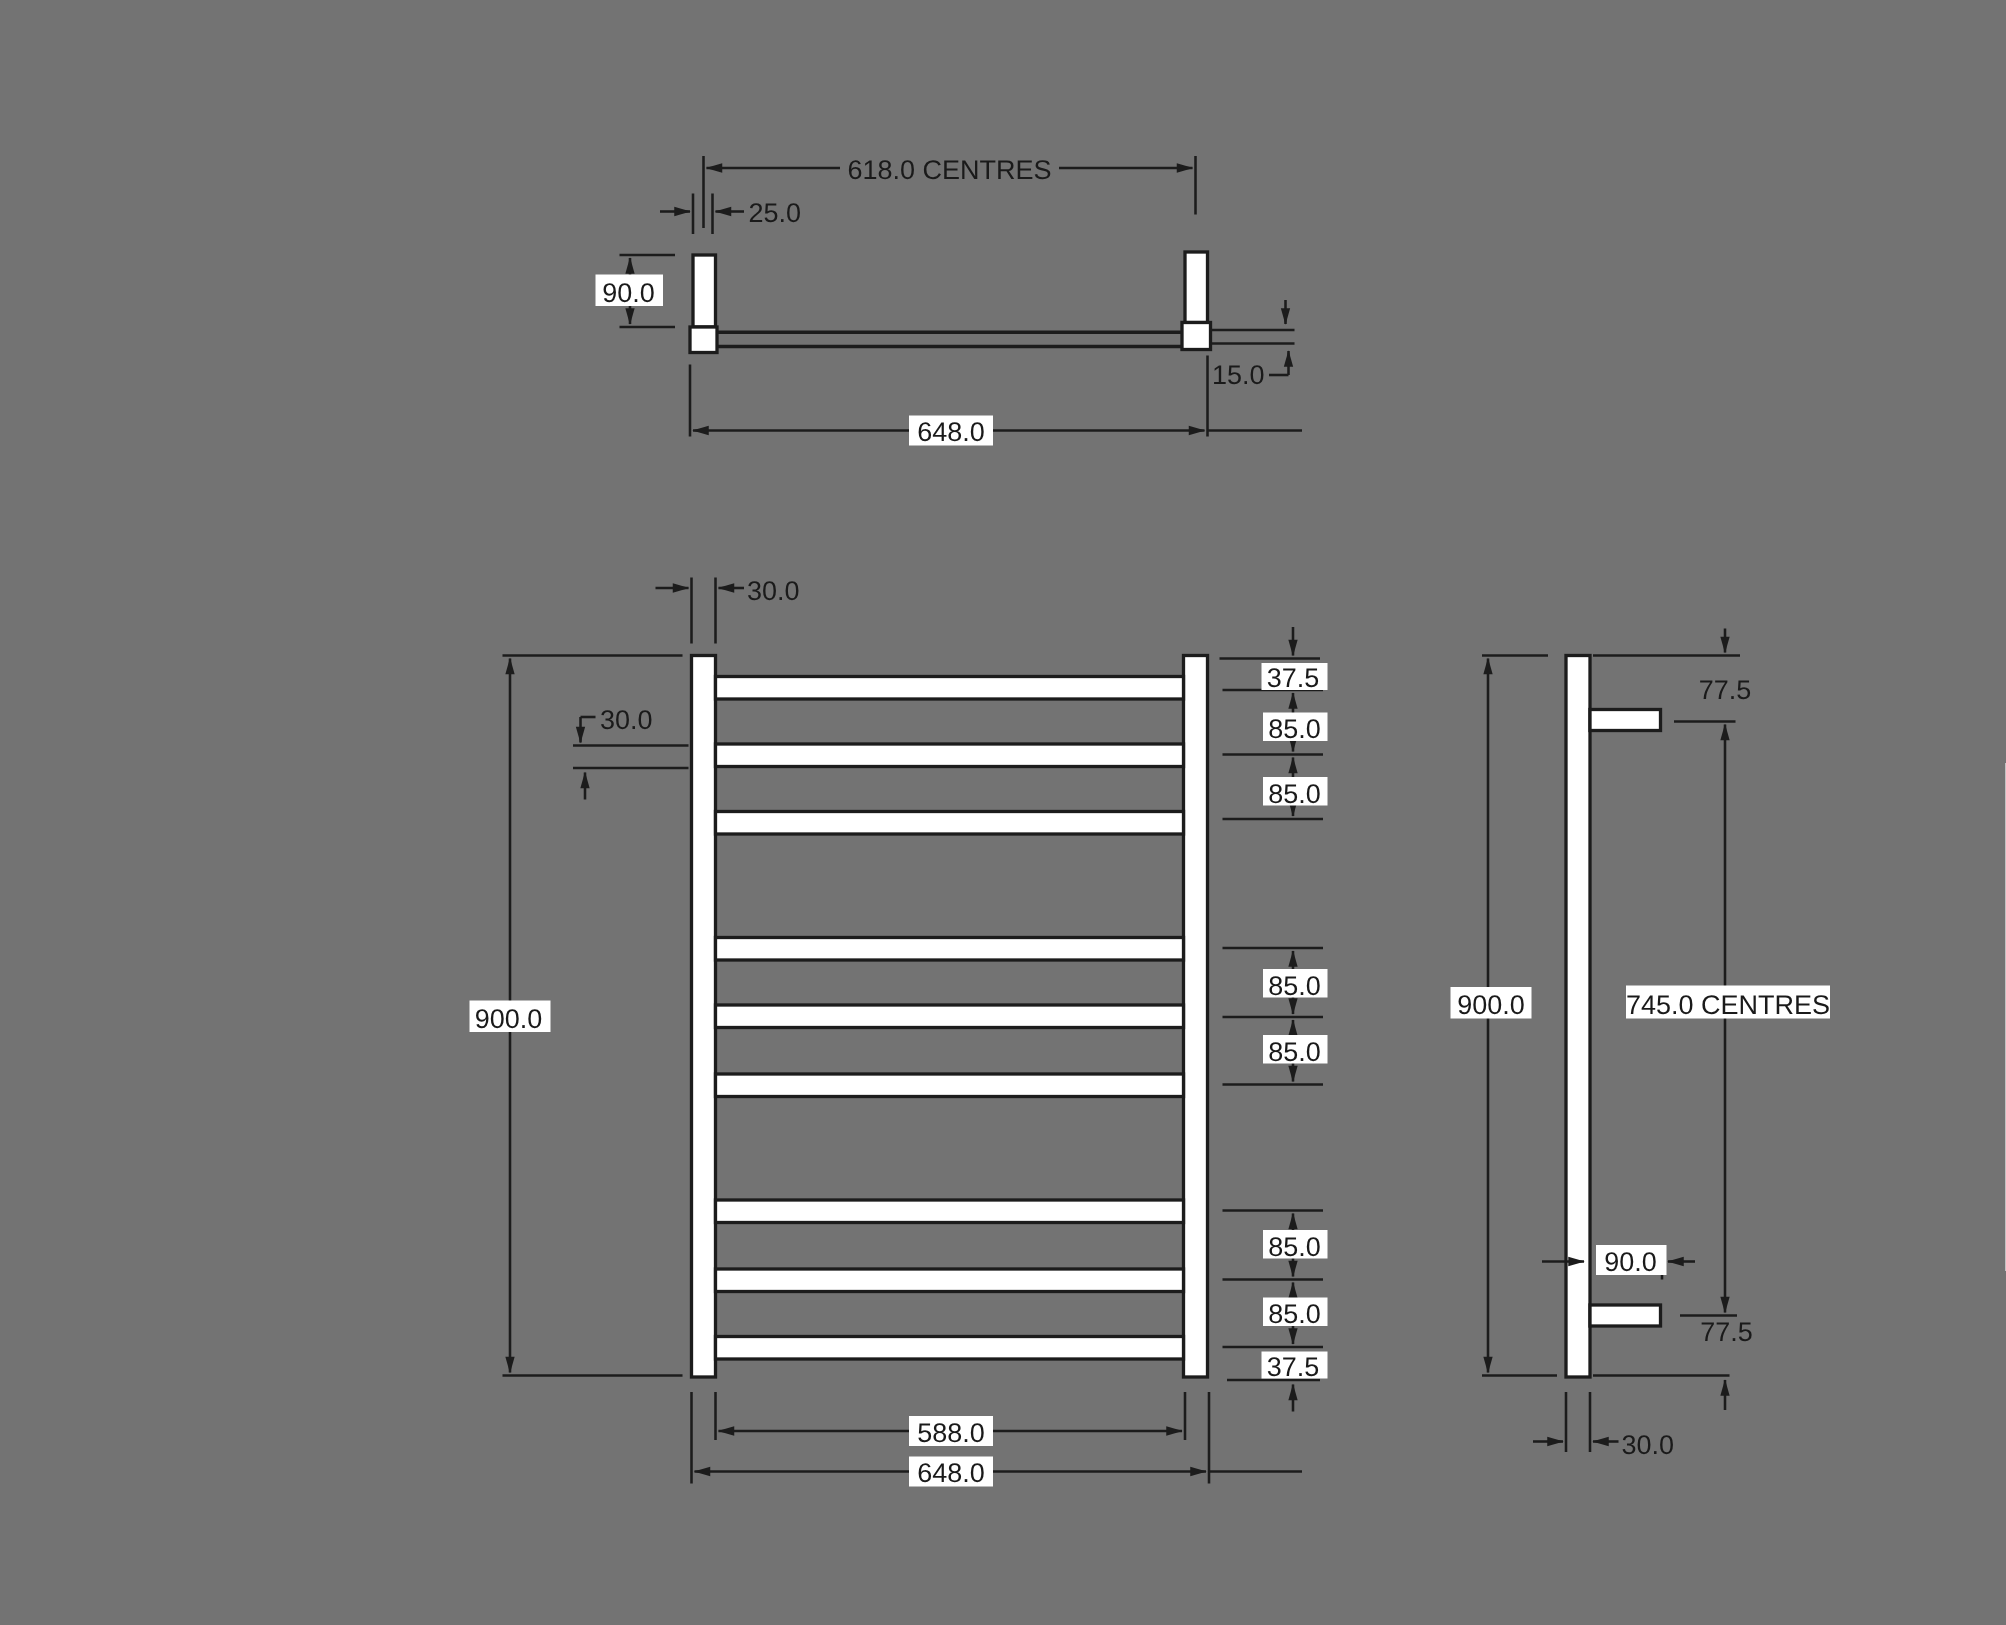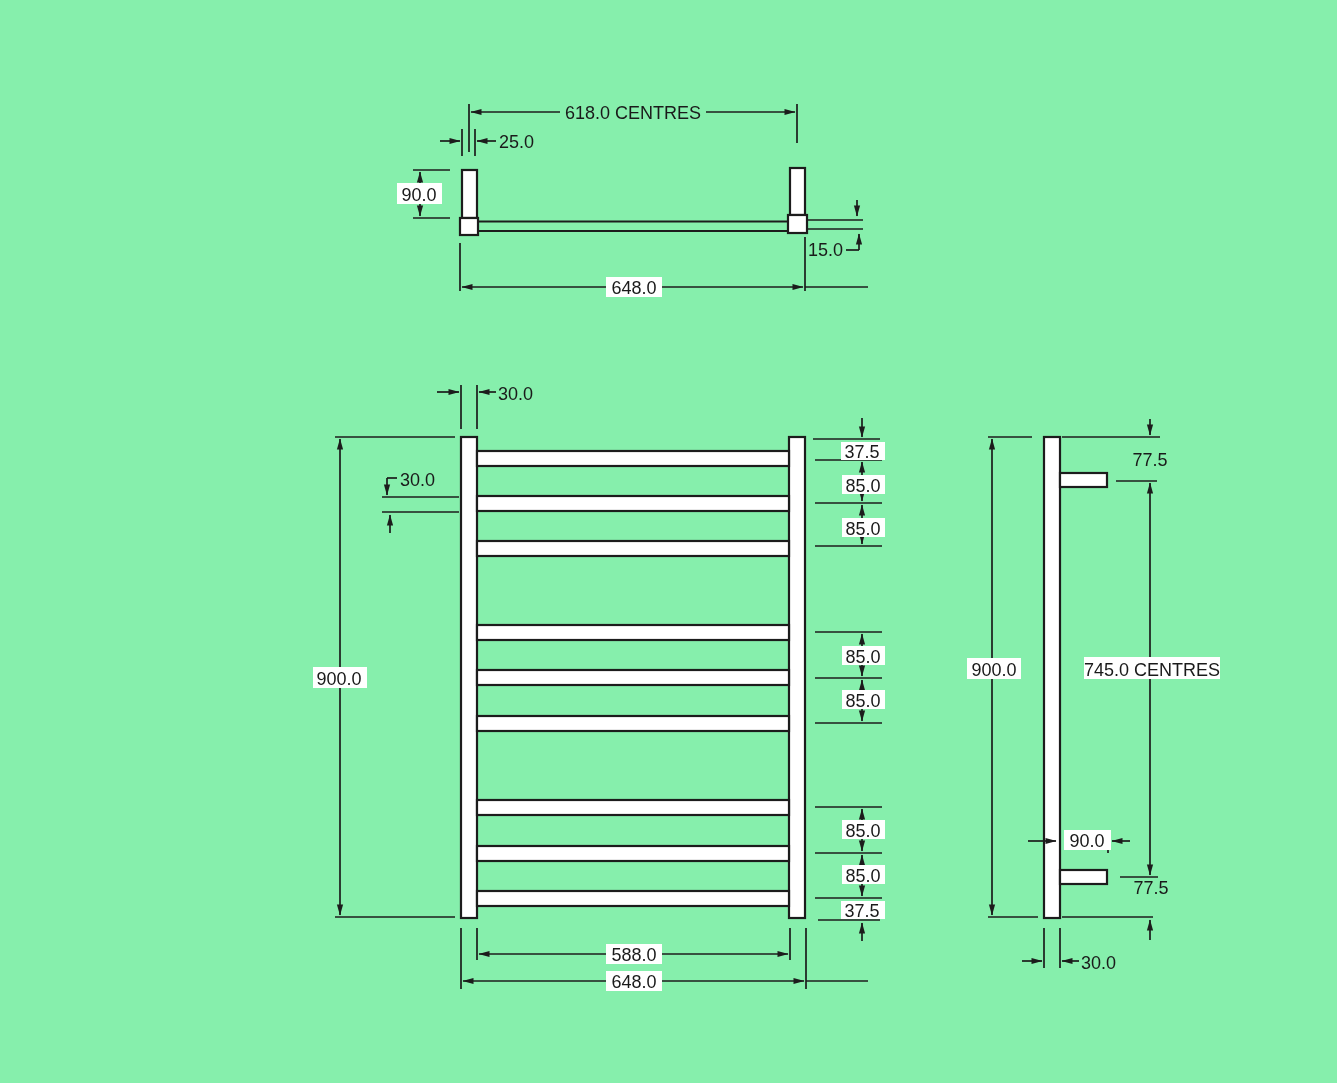--- a/index.html
+++ b/index.html
@@ -1,16 +1,16 @@
 <!DOCTYPE html>
 <html><head>
 <meta charset="utf-8">
 <style>
   html,body{margin:0;padding:0;background:#ffffff;}
-  .canvas{position:relative;width:1337px;height:1083px;background:#86efac;overflow:hidden;}
+  .canvas{position:relative;width:1337px;height:1083px;background:#737373;overflow:hidden;}
   svg{position:absolute;left:0;top:0;}
   svg text{font-family:"Liberation Sans", sans-serif;font-size:18px;fill:#1a1a1a;}
   .obj{fill:#ffffff;stroke:#1c1c1c;stroke-width:2.2;}
   .ln{stroke:#1c1c1c;stroke-width:2.2;fill:none;}
   .dim{stroke:#1c1c1c;stroke-width:1.7;fill:none;}
   .bg{fill:#ffffff;stroke:none;}
 </style>
 </head>
 <body>
 

